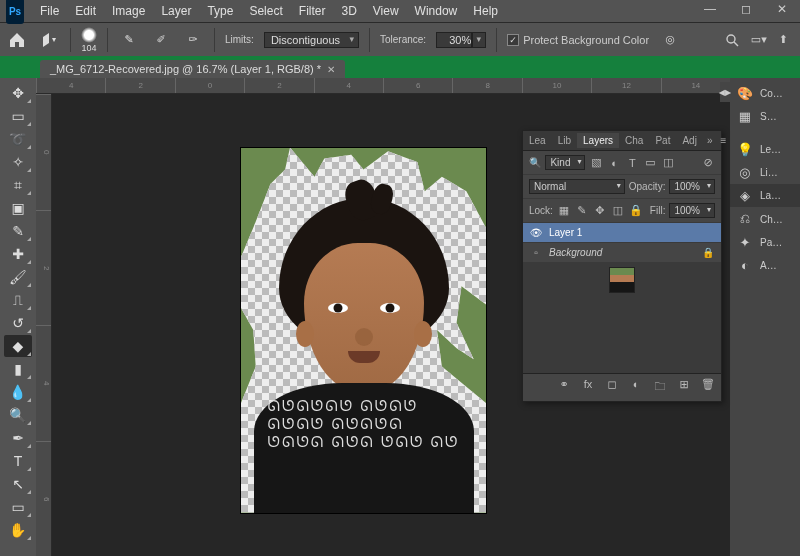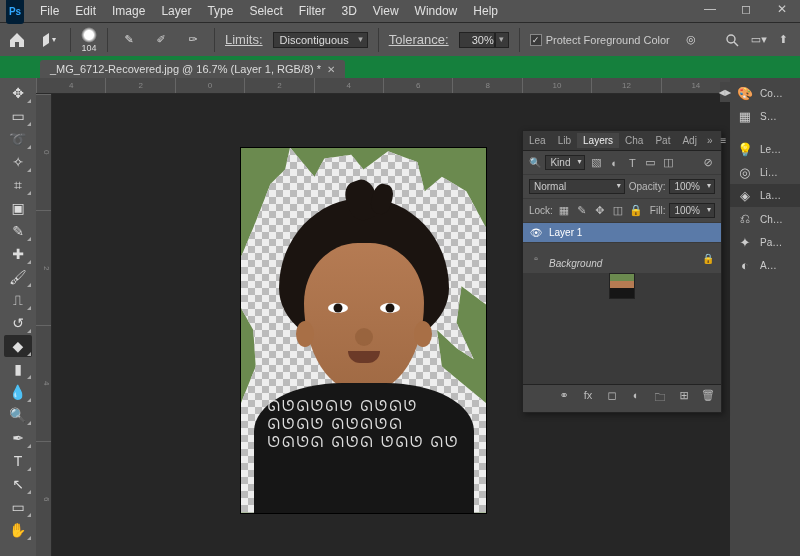--- a/index.html
+++ b/index.html
@@ -11,21 +11,21 @@
 .menubar .menu-item { padding: 0 8px; line-height: 22px; color: #e0e0e0; font-size: 12px; text-align: center; }
 .window-btns { position: absolute; right: 6px; top: 2px; display: flex; gap: 12px; color: #ccc; font-size: 12px; }
 .window-btns span { width: 24px; text-align: center; }
 
 
 .optionsbar { height: 34px; background: #535353; border-top: 1px solid #2a2a2a; display: flex; align-items: center; padding: 0 6px; gap: 10px; }
 .home-icon, .opt-icon { width: 22px; height: 22px; display:flex; align-items:center; justify-content:center; color:#ddd; }
 .brush-preview { display:flex; flex-direction:column; align-items:center; color:#ddd; }
 .brush-dot { width: 16px; height: 16px; background: radial-gradient(circle, #fff 40%, transparent 70%); border-radius:50%; }
 .brush-size { font-size: 9px; }
-.opt-label { color:#ccc; font-size:13px;text-decoration:underline; }
+.opt-label { color:#ccc; font-size:10px; }
 .opt-select { background:#3a3a3a; border:1px solid #222; color:#ddd; padding:1px 18px 1px 6px; font-size:11px; position:relative; }
 .opt-select::after { content:"▾"; position:absolute; right:4px; font-size:9px; color:#aaa; }
 .opt-input { background:#3a3a3a; border:1px solid #222; color:#ddd; padding:1px 12px; width:36px; font-size:11px; text-align:left; }
 .checkbox { display:flex; align-items:center; gap:4px; }
 .checkbox .box { width:12px; height:12px; background:#3a3a3a; border:1px solid #888; display:flex; align-items:center; justify-content:center; font-size:9px; color:#ddd;}
 .opt-spacer { flex:1; }
 .right-opts { display:flex; gap:12px; align-items:center; padding-right:6px; }
 
 
 .doctab-bar { height: 22px; background:#15803d; display:flex; align-items:flex-end; padding-left:40px; }
@@ -117,21 +117,21 @@
 .lp-row .mini-select::after{content:"▾"; position:absolute; right:3px; font-size:8px;}
 .lp-row .ic { font-size:11px; color:#bbb; width:14px; text-align:center;}
 .lp-row .lbl { color:#bbb; }
 .lp-layers { max-height:120px; }
 .layer { display:flex; align-items:center; gap:6px; padding:4px 6px; border-bottom:1px solid #3a3a3a;}
 .layer.sel { background:#5a7aa8; color:#fff;}
 .layer .vis { width:14px; text-align:center;}
 .layer .thumb { width:26px; height:26px; background:#888; border:1px solid #222; background-size:cover;}
 .layer .thumb.child { background:linear-gradient(#6b8a4f 30%, #b57b53 30% 60%, #161616 60%);}
 .layer .name { font-style:normal; }
-.layer .name.italic { font-style:italic;margin-top:11px; }
+.layer .name.italic { font-style:italic; }
 .layer .lock { margin-left:auto; color:#bbb;}
 .lp-empty { height:110px; background:#3a3a3a;}
 .lp-footer { display:flex; justify-content:flex-end; gap:10px; padding:4px 6px; border-top:1px solid #222; color:#bbb; font-size:11px;}
 .lp-footer span{width:14px; text-align:center;}
 
 svg { display:block; }
 </style>
 </head>
 <body>
 
@@ -181,21 +181,21 @@
   <div class="opt-select">Discontiguous</div>
   <div style="width:1px;height:24px;background:#3a3a3a"></div>
   <span class="opt-label">Tolerance:</span>
   <div style="display:flex">
     <div class="opt-input">30%</div>
     <div class="opt-select" style="width:14px;padding:1px 0"></div>
   </div>
   <div style="width:1px;height:24px;background:#3a3a3a"></div>
   <div class="checkbox">
     <div class="box">✓</div>
-    <span>Protect Foreground Color</span>
+    <span>Protect Background Color</span>
   </div>
   <div class="opt-icon">◎</div>
   <div class="opt-spacer"></div>
   <div class="right-opts">
     <span>
       <svg width="14" height="14" viewBox="0 0 14 14">
           <circle cx="6" cy="6" r="4" stroke="#ccc" fill="none" stroke-width="1.4"></circle>
           <line x1="9" y1="9" x2="13" y2="13" stroke="#ccc" stroke-width="1.4"></line>
         </svg>
     </span>

